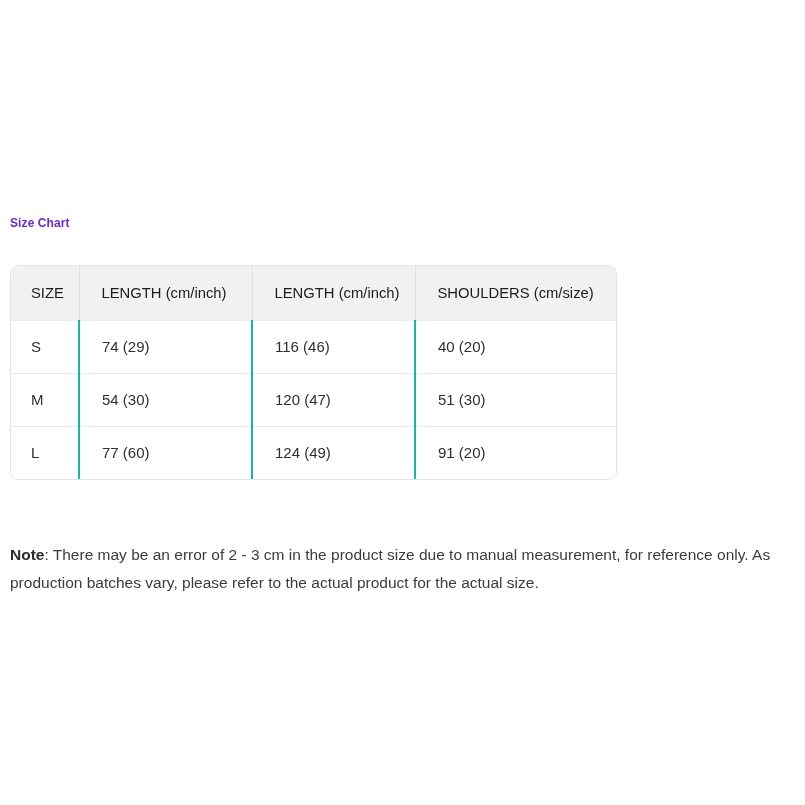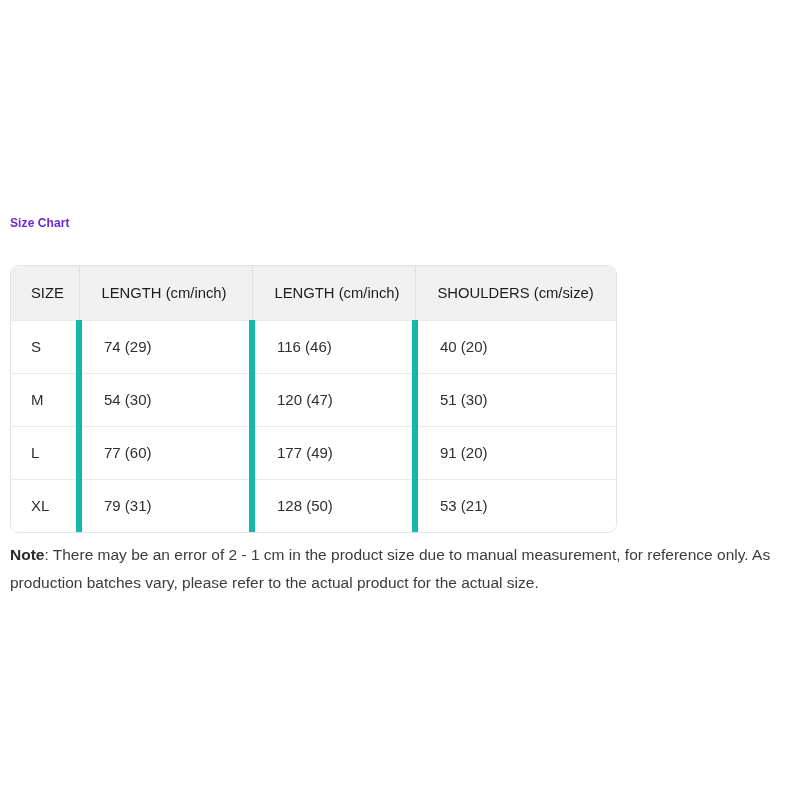--- a/index.html
+++ b/index.html
@@ -47,21 +47,21 @@
     border-left: 1px solid #e0e0e0;
   }
   table.size-chart td {
     height: 53px;
     font-size: 15px;
     font-weight: 400;
     color: #2f2f2f;
     text-align: left;
     vertical-align: middle;
     border-top: 1px solid #ebebeb;
-    border-left: 6px solid #14b8a6;
+    border-left: 2px solid #14b8a6;
     background: #ffffff;
   }
   table.size-chart th:first-child,
   table.size-chart td:first-child {
     border-left: none;
     padding-left: 20px;
   }
   table.size-chart th,
   table.size-chart td {
     padding-left: 22px;
@@ -111,26 +111,20 @@
       </tr>
       <tr>
         <td>M</td>
         <td>54 (30)</td>
         <td>120 (47)</td>
         <td>51 (30)</td>
       </tr>
       <tr>
         <td>L</td>
         <td>77 (60)</td>
-        <td>177 (49)</td>
+        <td>124 (49)</td>
         <td>91 (20)</td>
-      </tr>
-      <tr>
-        <td>XL</td>
-        <td>79 (31)</td>
-        <td>128 (50)</td>
-        <td>53 (21)</td>
       </tr>
     </tbody>
   </table>
 </div>
 
-<p class="note"><span class="note-label">Note</span><span>: There may be an error of 2 - 1 cm in the product size due to manual measurement, for reference only. As production batches vary, please refer to the actual product for the actual size.</span></p>
+<p class="note"><span class="note-label">Note</span><span>: There may be an error of 2 - 3 cm in the product size due to manual measurement, for reference only. As production batches vary, please refer to the actual product for the actual size.</span></p>
 
 </body></html>

